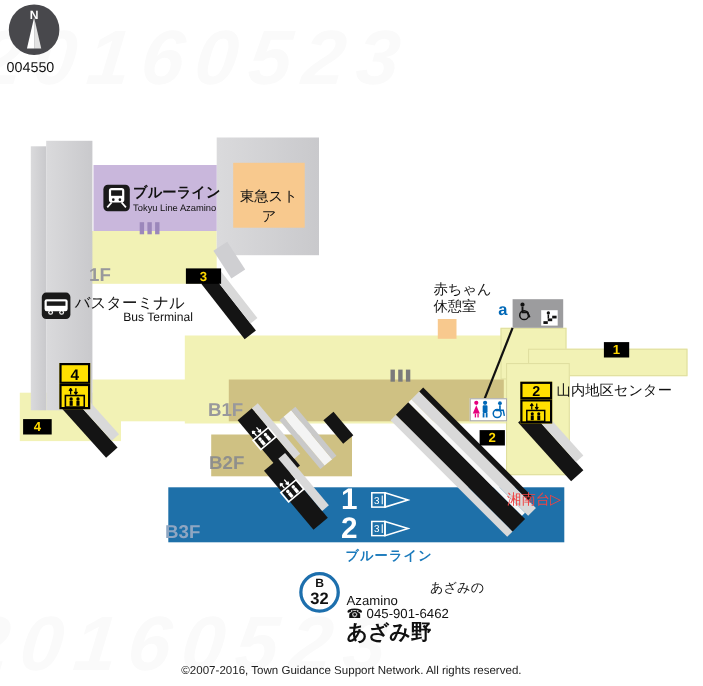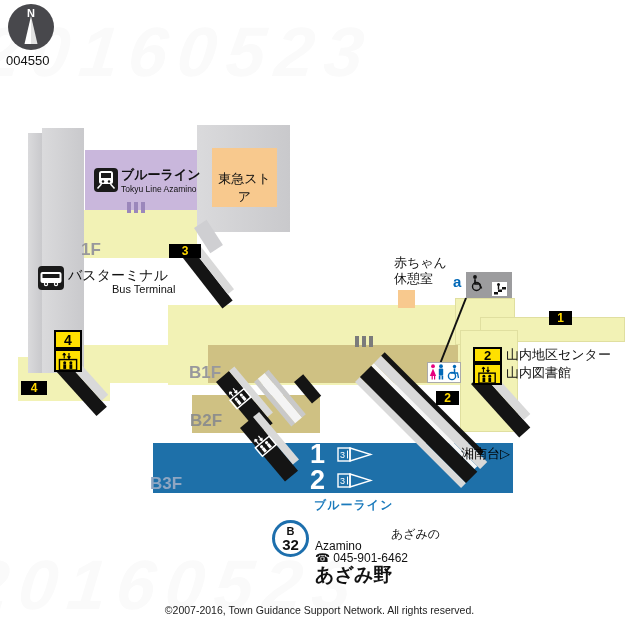--- a/index.html
+++ b/index.html
@@ -19,21 +19,21 @@
   .exit-black{background:#000;color:#ffd800;font-weight:bold;font-size:12px;
               display:flex;align-items:center;justify-content:center;line-height:1;}
   .exit-yellow{background:#ffe000;border:2px solid #000;box-sizing:border-box;color:#000;font-weight:bold;
                display:flex;align-items:center;justify-content:center;line-height:1;}
   .floor-label{font-weight:bold;font-size:17px;color:#98989c;line-height:1;}
   .jp{font-size:13px;color:#111;line-height:16px;white-space:nowrap;}
   .jp-sm{font-size:10px;color:#111;line-height:12px;white-space:nowrap;margin-left:44px;}
   .gates{display:flex;gap:3px;}
   .gates i{width:4px;height:11px;background:currentColor;display:block;}
   .iconbox{background:#1a1a1a;border-radius:4px;display:flex;align-items:center;justify-content:center;}
-  .white{color:#000000;}
+  .white{color:#ef4444;}
   .plat-num{font-size:27px;font-weight:bold;color:#fff;line-height:1;}
   .toilets{background:#fff;border:1px solid #aaa;box-sizing:border-box;display:flex;align-items:center;justify-content:center;}
   .station-circle{border:3px solid #1d6fad;border-radius:50%;background:#fff;box-sizing:border-box;
                   display:flex;flex-direction:column;align-items:center;justify-content:center;line-height:1;}
   .copyright{width:100%;text-align:center;font-size:10.5px;color:#222;}
 </style>
 </head>
 <body>
 
 <div class="stage">
@@ -236,21 +236,20 @@
     </svg>
   </div>
 
   <div class="abs jp" style="left:394px;top:255px;">
     <div>赤ちゃん</div>
     <div>休憩室</div>
   </div>
   <div class="abs" style="left:453px;top:273px;font-size:15px;font-weight:bold;color:#0068b7;">a</div>
   <div class="abs jp" style="left:506px;top:346px;line-height:18px;">
     <div>山内地区センター</div>
-    <div>山内図書館</div>
   </div>
 
   <div class="abs plat-num" style="left:310px;top:441px;">1</div>
   <div class="abs plat-num" style="left:310px;top:467px;">2</div>
   <svg class="abs" style="left:337px;top:447px;" width="36" height="15" viewBox="0 0 36 15">
     <rect x="1" y="1" width="12" height="13" fill="none" stroke="#fff" stroke-width="1.4"></rect>
     <polygon points="13,1 34,7.5 13,14" fill="none" stroke="#fff" stroke-width="1.4"></polygon>
     <text x="3" y="11" font-size="9" fill="#fff">3</text>
     <line x1="10.5" y1="3.5" x2="10.5" y2="11.5" stroke="#fff" stroke-width="1"></line>
   </svg>

